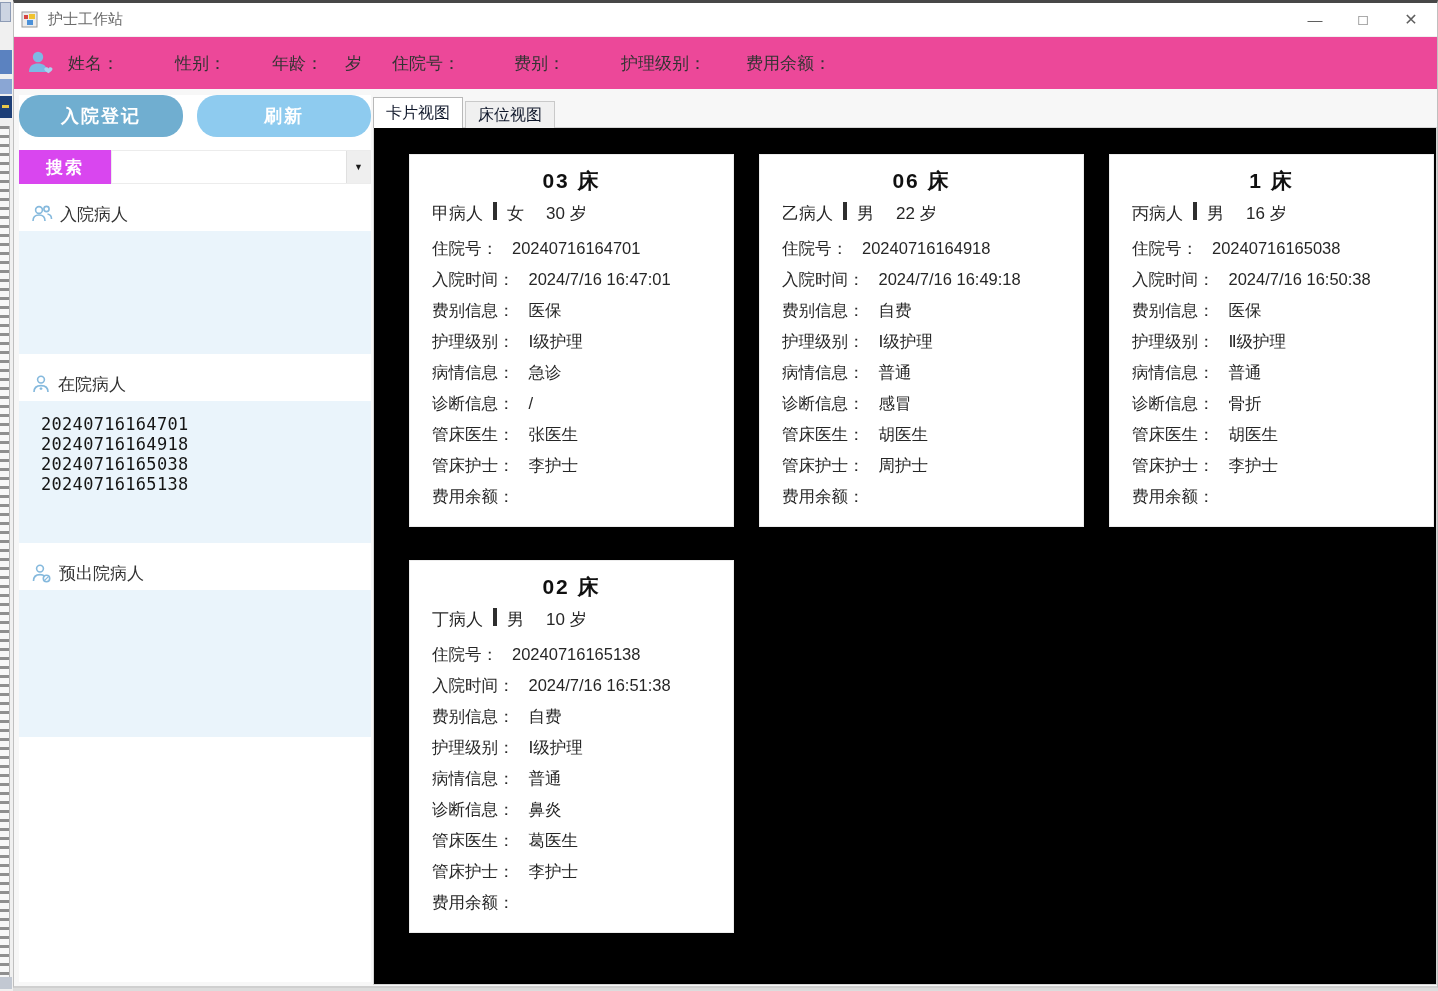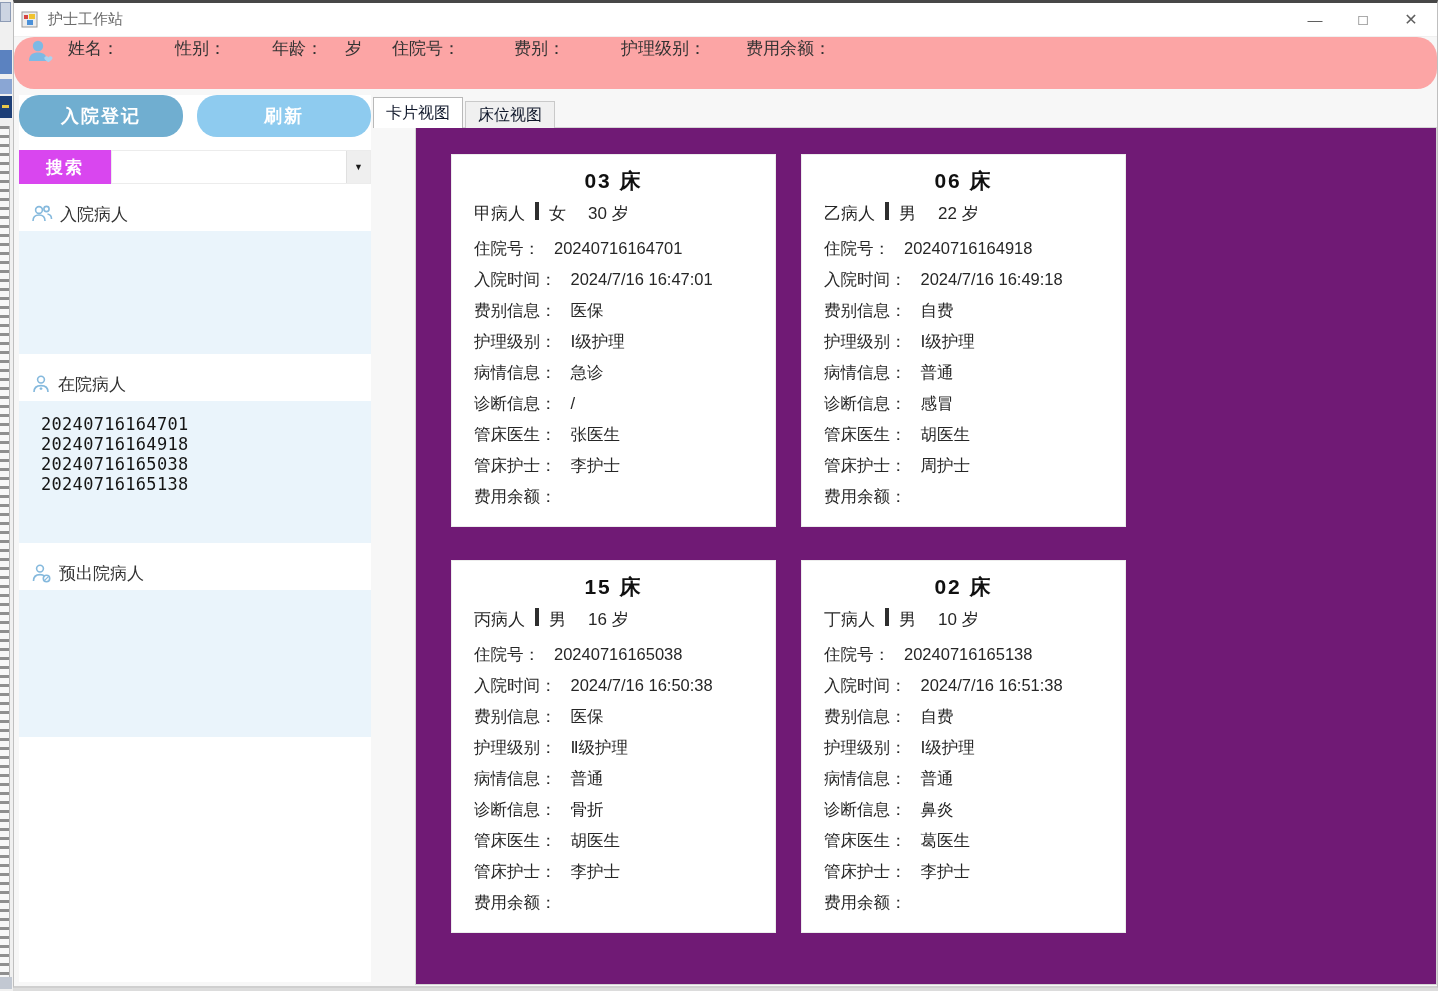--- a/index.html
+++ b/index.html
@@ -30,22 +30,22 @@
   .titlebar { height:34px; background:#ffffff; display:flex; align-items:center; position:relative;
     border-bottom:1px solid #f0f0f0; }
   .app-icon { margin-left:7px; width:18px; height:18px; flex:0 0 auto; }
   .title-text { margin-left:9px; font-size:15px; color:#6b6b6b; }
   .win-controls { position:absolute; right:2px; top:0; height:100%; display:flex; }
   .win-btn { width:48px; height:100%; display:flex; align-items:center; justify-content:center;
     color:#5f5f5f; font-size:15px; cursor:default; }
   .win-btn.close { font-size:16px; }
 
   
-  .infobar { height:52px; background:#fca5a5; display:flex; 
-    font-size:17px; color:#333;border-radius:20px; }
+  .infobar { height:52px; background:#ec4899; display:flex; align-items:center;
+    font-size:17px; color:#333; }
   .person-icon { margin-left:10px; flex:0 0 auto; }
   .infobar .lb1 { margin-left:14px; }
   .infobar .lb2 { margin-left:56px; }
   .infobar .lb3 { margin-left:46px; }
   .infobar .lb4 { margin-left:22px; }
   .infobar .lb5 { margin-left:30px; }
   .infobar .lb6 { margin-left:54px; }
   .infobar .lb7 { margin-left:56px; }
   .infobar .lb8 { margin-left:40px; }
 
@@ -77,21 +77,21 @@
   .patient-no { font-size:17px; line-height:20px; padding-left:22px; color:#151515;
     font-family:"DejaVu Sans Mono","Liberation Mono",monospace; letter-spacing:0.3px; }
 
   
   .main { position:absolute; left:359px; top:5px; right:0; bottom:1px; }
   .tabstrip { display:flex; height:31px; align-items:flex-end; position:relative; z-index:2; }
   .tab { height:27px; display:flex; align-items:center; padding:0 12px; font-size:16px; color:#0f172a;
     background:#f0f0f0; border:1px solid #c9c9c9; border-bottom:none; margin-right:2px; cursor:default; }
   .tab.selected { height:31px; background:#fff; border-color:#b9b9b9; }
   .tabpage { position:absolute; top:30px; left:0; right:0; bottom:0;
-    background:#701a75; border:1px solid #d5d5d5; z-index:1; overflow:hidden;margin-left:42px; }
+    background:#000000; border:1px solid #d5d5d5; z-index:1; overflow:hidden; }
   .cards-grid { padding:26px 0 0 35px; display:flex; flex-wrap:wrap; gap:33px 25px; }
 
   
   .card { width:325px; height:373px; background:#fff; border:1px solid #ececec; padding-top:12px; }
   .card-bed { text-align:center; font-size:21px; font-weight:bold; color:#101010;
     letter-spacing:2px; margin-bottom:7px; }
   .card-nameline { padding-left:22px; font-size:17px; color:#262626; height:31px;
     display:flex; align-items:flex-start; }
   .vbar { width:4px; height:18px; background:#2e2e2e; margin:0 10px; flex:0 0 auto; }
   .c-age { margin-left:22px; }
@@ -297,21 +297,21 @@
                   <span class="row-value">周护士</span>
                 </div>
                 <div class="card-row">
                   <span class="row-label">费用余额：</span>
                   <span class="row-value"></span>
                 </div>
               </div>
   </div>
 
   <div class="card">
-    <div class="card-bed">15 床</div>
+    <div class="card-bed">1 床</div>
     <div class="card-nameline">
       <span>丙病人</span>
       <span class="vbar"></span>
       <span>男</span>
       <span class="c-age">16 岁</span>
     </div>
     <div>
                 <div class="card-row">
                   <span class="row-label">住院号：</span>
                   <span class="row-value">20240716165038</span>

